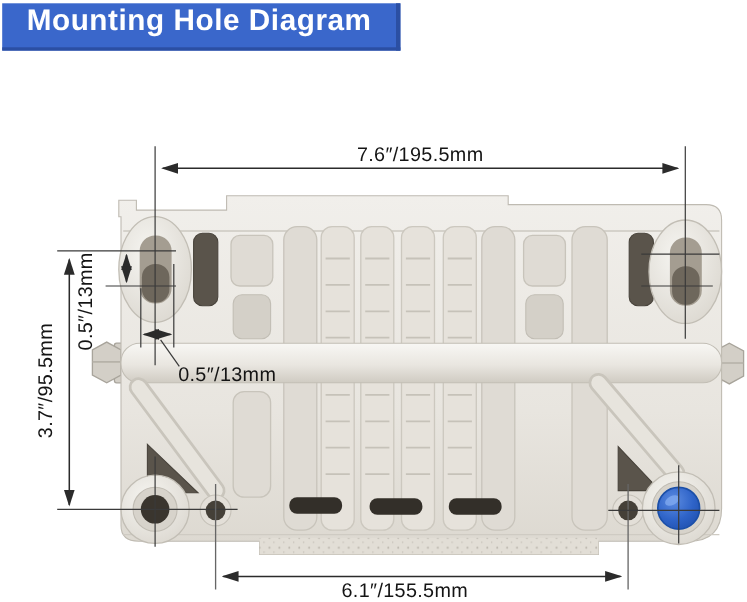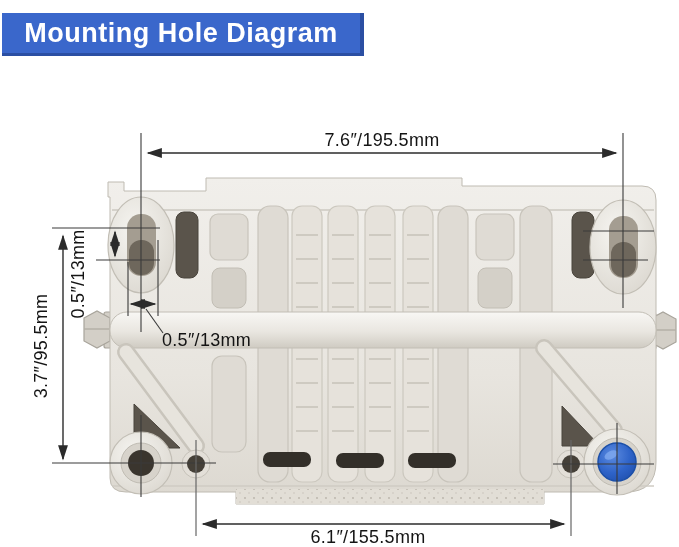--- a/index.html
+++ b/index.html
@@ -2,25 +2,25 @@
 <html style="--banner-bg: #3A67CB; --banner-border: #2B4FA3; --banner-text: #FFFFFF; --dim-line: #2b2b2b; --dim-text: #141414; --plug-blue: #2E63C8;"><head>
 <meta charset="utf-8">
 <style>
   :root{
     --banner-bg:#3A67CB; --banner-border:#2B4FA3; --banner-text:#FFFFFF;
     --dim-line:#2b2b2b; --dim-text:#141414; --plug-blue:#2E63C8;
   }
   html,body{margin:0;padding:0;background:#ffffff;}
   .stage{position:relative;width:679px;height:547px;background:#ffffff;overflow:hidden;
          font-family:"Liberation Sans",sans-serif;}
-  .banner{position:absolute;left:2px;top:13px;width:358px;height:40px;
+  .banner{position:absolute;left:2px;top:3px;width:358px;height:40px;
           background:var(--banner-bg);
           border-right:4px solid var(--banner-border);
           border-bottom:3px solid var(--banner-border);
-          display:flex;align-items:center;justify-content:center;}
+          display:flex;align-items:flex-start;justify-content:center;}
   .banner span{color:var(--banner-text);font-weight:bold;font-size:27px;letter-spacing:.5px;
                white-space:nowrap;}
   svg{position:absolute;left:0;top:0;}
   .dim{stroke:var(--dim-line);stroke-width:1.4;fill:none;}
   .ext{stroke:#3a3a3a;stroke-width:1.1;fill:none;}
   .extg{stroke:#666;stroke-width:1.2;fill:none;}
   .dimtext{font-family:"Liberation Sans",sans-serif;font-size:18px;fill:var(--dim-text);letter-spacing:.3px;}
   .bodyline{stroke:#BFBBB2;stroke-width:1;}
   .recess{fill:#DFDBD4;stroke:#C8C4BB;stroke-width:1.2;}
   .recess2{fill:#D4D0C8;stroke:#C2BEB5;stroke-width:1;}

